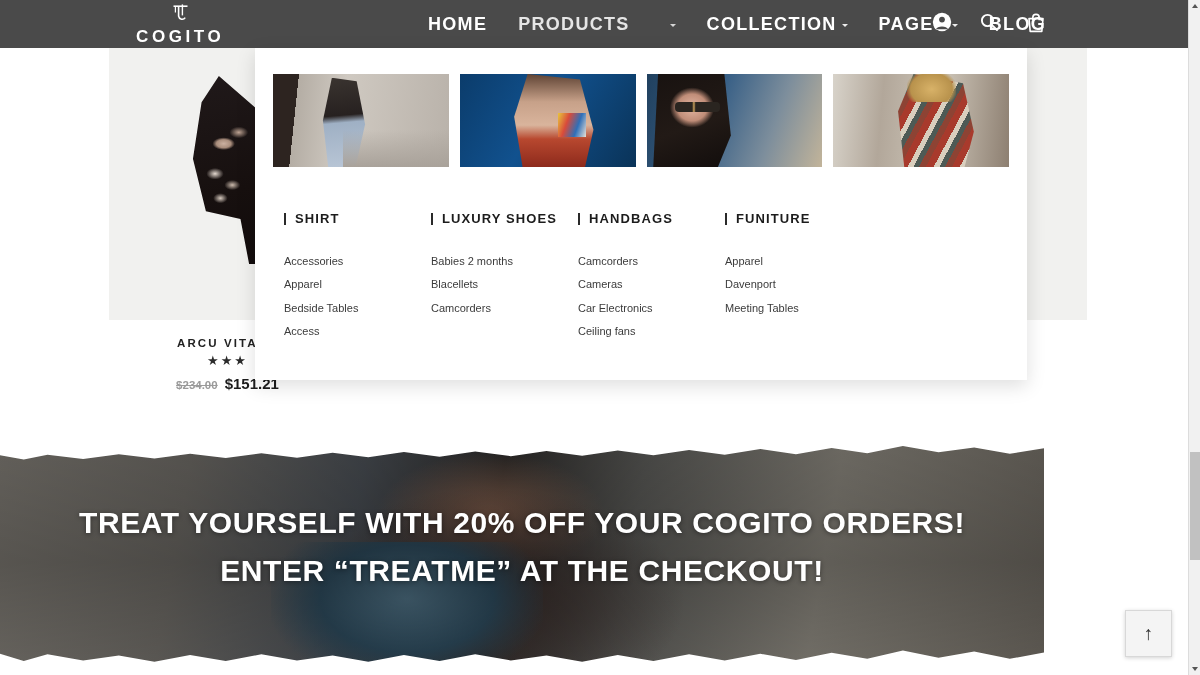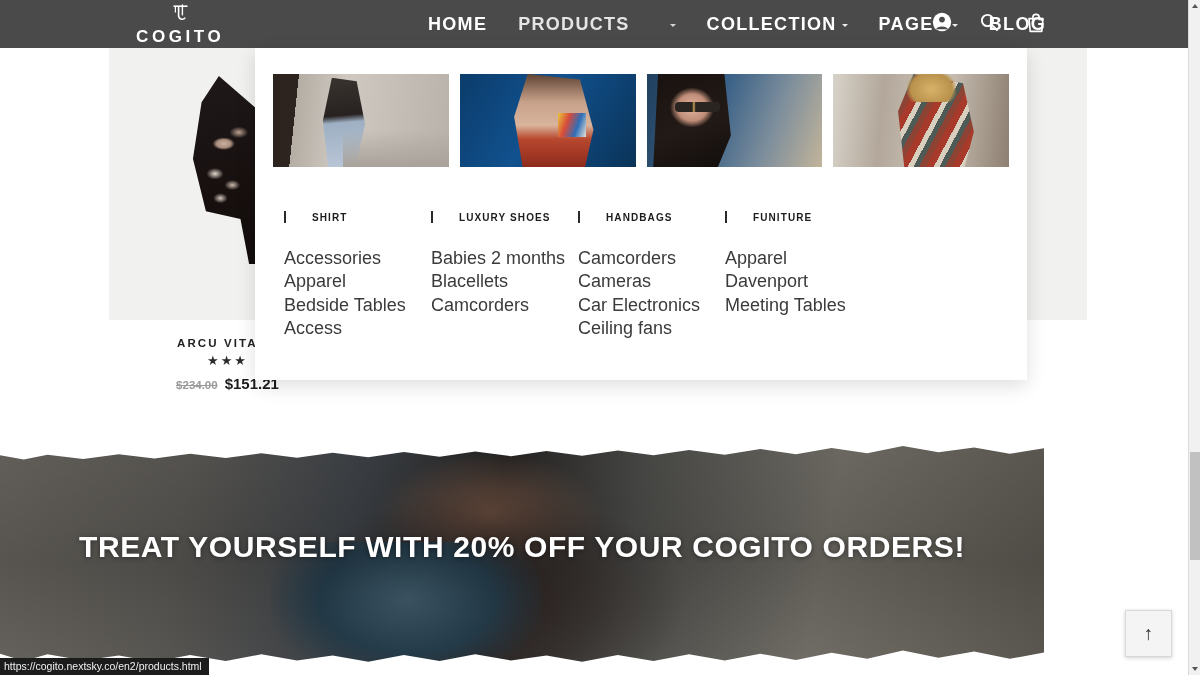--- a/index.html
+++ b/index.html
@@ -277,41 +277,41 @@
 
   .mega-cols {
     display: flex;
     margin-top: 44px;
     padding-left: 11px;
   }
   .mega-col { width: 147px; }
   .mega-col-title {
     display: flex;
     align-items: center;
-    gap: 26px;
-    font-size: 10px;
+    gap: 9px;
+    font-size: 13px;
     font-weight: 700;
     letter-spacing: 1.1px;
     color: #1c1c1c;
     text-transform: uppercase;
     cursor: pointer;
     white-space: nowrap;
   }
   .title-bar {
     display: inline-block;
     width: 2px;
     height: 12px;
     background: #2a2a2a;
   }
   .mega-links {
     list-style: none;
     margin-top: 24px;
   }
   .mega-link {
-    font-size: 18px;
+    font-size: 11px;
     color: #3b3b3b;
     line-height: 23.4px;
     cursor: pointer;
     white-space: nowrap;
   }
 
   
   .promo {
     position: absolute;
     left: 0;
@@ -495,20 +495,21 @@
 
     </div>
   </div>
 
   <div class="promo">
     <div class="promo-photo"></div>
     <div class="torn-top"></div>
     <div class="torn-bottom"></div>
     <div class="promo-text">
       <div class="promo-line">TREAT YOURSELF WITH 20% OFF YOUR COGITO ORDERS!</div>
+      <div class="promo-line">ENTER “TREATME” AT THE CHECKOUT!</div>
     </div>
   </div>
 
   <header class="site-header">
 
     <div class="brand">
       <span class="brand-mark">
         <svg width="21" height="21" viewBox="0 0 21 21">
           <path d="M3.5 4.2 H17.5" stroke="#fff" stroke-width="1.6" fill="none"></path>
           <path d="M8.6 4.2 V14.2 A3.6 3.6 0 0 0 15.2 15.6" stroke="#fff" stroke-width="1.6" fill="none"></path>
@@ -635,15 +636,14 @@
   <div class="scrollbar">
     <div class="sb-arrow up">
         <i></i>
       </div>
     <div class="sb-thumb"></div>
     <div class="sb-arrow down">
         <i></i>
       </div>
   </div>
 
-  <div class="status-bar">https://cogito.nextsky.co/en2/products.html</div>
 
 </div>
 
 </body></html>

